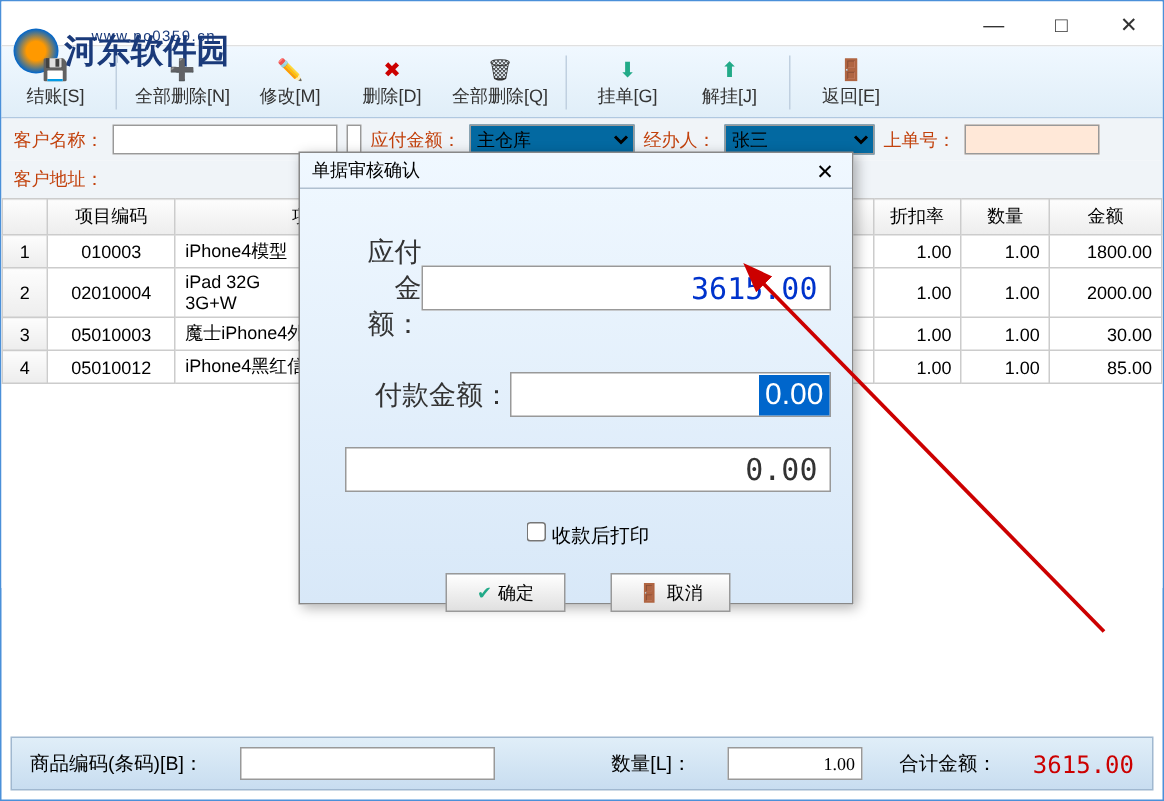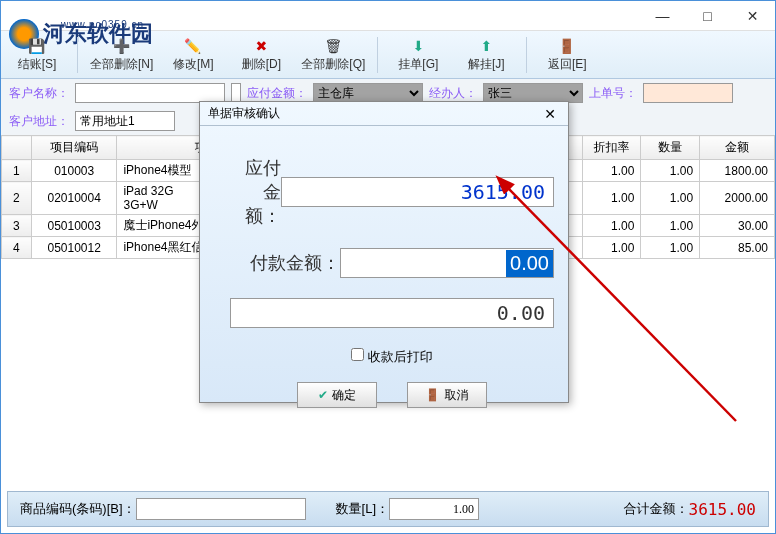--- a/index.html
+++ b/index.html
@@ -13,33 +13,33 @@
 .titlebar .logo-text { font-size: 22px; font-weight: bold; color: #1a3a7a; }
 .titlebar .logo-url { position: absolute; left: 60px; top: 18px; font-size: 10px; color: #1a3a7a; letter-spacing: 1px; }
 .win-ctrl { width: 45px; height: 30px; display: flex; align-items: center; justify-content: center; font-size: 14px; color: #333; }
 
 .toolbar { height: 48px; background: linear-gradient(to bottom, #f0f8ff, #e0eef8); border-bottom: 1px solid #b0c8e0; display: flex; align-items: center; padding: 0 8px; gap: 12px; }
 .tb-btn { display: flex; flex-direction: column; align-items: center; font-size: 12px; color: #333; min-width: 56px; }
 .tb-btn .tb-icon { width: 20px; height: 20px; display: flex; align-items: center; justify-content: center; font-size: 14px; }
 .tb-sep { width: 1px; height: 36px; background: #c0d0e0; }
 
 .form-row { display: flex; align-items: center; padding: 4px 8px; gap: 6px; font-size: 12px; background: #f0f4f8; }
-.form-lbl { color: #8b5cf6; white-space: nowrap; }
+.form-lbl { color: #c2410c; white-space: nowrap; }
 .form-inp { border: 1px solid #999; height: 20px; background: #fff; padding: 0 4px; font-size: 12px; }
-.form-sel { border: 1px solid #999; height: 20px; background: #a3a3a3; font-size: 12px; }
+.form-sel { border: 1px solid #999; height: 20px; background: #0369a1; font-size: 12px; }
 
 .grid-area { background: #fff; height: 260px; overflow: hidden; }
 table { border-collapse: collapse; width: 100%; font-size: 12px; }
 th { background: linear-gradient(to bottom, #fdfdfd, #ededed); border: 1px solid #ccc; padding: 3px 6px; font-weight: normal; text-align: center; height: 22px; }
 td { border: 1px solid #ccc; padding: 2px 6px; height: 20px; background: #fff; }
 td.num { text-align: right; }
 td.ctr { text-align: center; }
 .rowhead { background: linear-gradient(to bottom, #fdfdfd, #ededed); text-align: center; width: 28px; }
 
-.bottom-bar { position: absolute; bottom: 6px; left: 6px; right: 6px; height: 36px; background: linear-gradient(to bottom, #e0eef8, #c8ddf0); border: 1px solid #a0b8d0; display: flex; align-items: center; padding: 0 12px; gap: 0; font-size: 13px; }
+.bottom-bar { position: absolute; bottom: 6px; left: 6px; right: 6px; height: 36px; background: linear-gradient(to bottom, #e0eef8, #c8ddf0); border: 1px solid #a0b8d0; display: flex; align-items: center; padding: 0 12px; gap: 24px; font-size: 13px; }
 .bottom-bar .total-lbl { margin-left: auto; }
 .bottom-bar .total-val { color: #cc0000; font-family: Consolas, monospace; font-size: 16px; }
 
 .dialog { position: absolute; left: 198px; top: 100px; width: 370px; height: 302px; background: linear-gradient(to bottom, #f0f8ff, #d8e8f8); border: 1px solid #888; box-shadow: 2px 2px 8px rgba(0,0,0,0.3); }
 .dlg-title { height: 24px; display: flex; align-items: center; padding: 0 8px; font-size: 12px; border-bottom: 1px solid #b0c0d0; }
 .dlg-close { margin-left: auto; width: 20px; text-align: center; font-size: 14px; }
 .dlg-body { padding: 30px 14px 10px 30px; }
 .dlg-row { display: flex; align-items: center; margin-bottom: 20px; }
 .dlg-lbl { font-size: 18px; color: #333; width: 110px; text-align: right; }
 .dlg-inp { flex: 1; height: 30px; border: 1px solid #999; background: #fff; text-align: right; padding: 0 8px; font-size: 20px; font-family: Consolas, monospace; color: #0033cc; }
@@ -108,21 +108,20 @@
     <span style="width:10px;border:1px solid #999;height:20px;background:#fff"></span>
     <span class="form-lbl">应付金额：</span>
     <select class="form-sel" style="width:110px"><option>主仓库</option></select>
     <span class="form-lbl">经办人：</span>
     <select class="form-sel" style="width:100px"><option>张三</option></select>
     <span class="form-lbl">上单号：</span>
     <input class="form-inp" style="width: 90px; background: rgb(255, 232, 216);">
   </div>
   <div class="form-row">
     <span class="form-lbl">客户地址：</span>
-    <input class="form-inp" style="width: 100px;" value="常用地址1">
   </div>
 
   <div class="grid-area">
     <table>
       <thead>
         <tr>
           <th class="rowhead"></th>
           <th style="width:80px">项目编码</th>
           <th style="width:90px;text-align:right">项</th>
           <th style="width:345px"></th>

